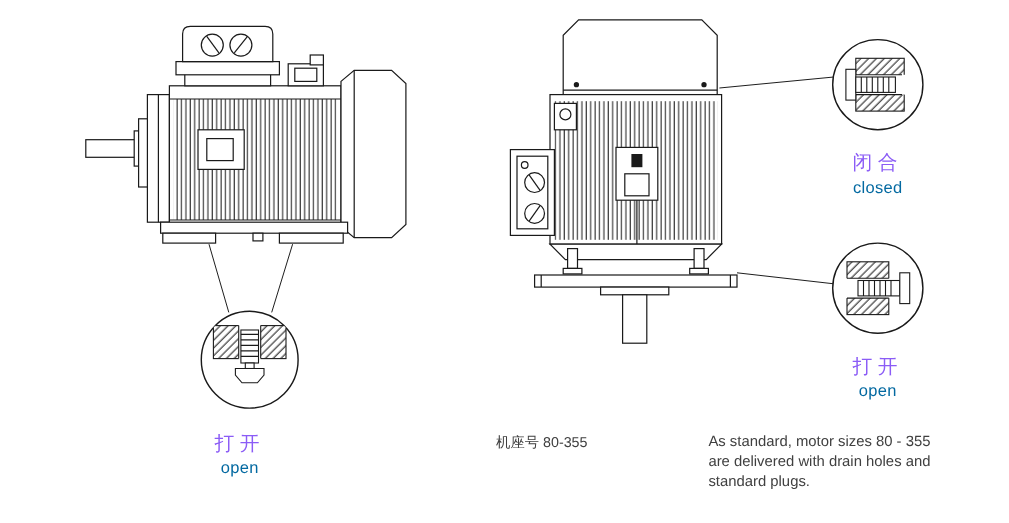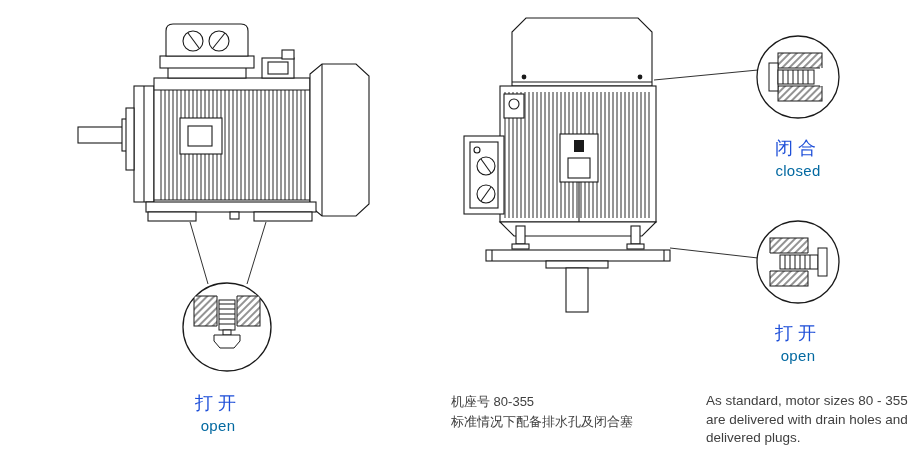--- a/index.html
+++ b/index.html
@@ -5,25 +5,25 @@
   html,body{margin:0;padding:0;background:#ffffff;}
   .canvas{
     position:relative;
     width:917px;height:475px;
     background:#ffffff;
     font-family:"Liberation Sans", sans-serif;
     overflow:hidden;
   }
   .artwork{position:absolute;left:0;top:0;}
   .callout-label{position:absolute;text-align:center;width:116px;}
-  .callout-label .cn{font-size:18px;color:#1d4ed8;letter-spacing:5px;line-height:20px;}
+  .callout-label .cn{font-size:18px;color:#8b5cf6;letter-spacing:5px;line-height:20px;}
   .callout-label .en{font-size:15px;color:#0369a1;margin-top:4px;letter-spacing:.3px;}
   .note{position:absolute;color:#404040;}
   .note-cn{left:451px;top:392px;font-size:13px;line-height:20px;}
-  .note-en{left:706px;top:392px;font-size:13.5px;line-height:18.5px;}
+  .note-en{left:644px;top:392px;font-size:13.5px;line-height:18.5px;}
 </style>
 </head>
 <body>
 
 <div class="canvas">
 
   <svg class="artwork" width="917" height="475" viewBox="0 0 917 475">
     <defs>
       <pattern id="fins" width="4" height="4" patternUnits="userSpaceOnUse">
         <rect width="4" height="4" fill="#ffffff"></rect>
@@ -209,22 +209,21 @@
     <div class="en">closed</div>
   </div>
 
   <div class="callout-label" style="left:740px;top:323px;">
     <div class="cn">打开</div>
     <div class="en">open</div>
   </div>
 
   <div class="note note-cn">
     <div class="line">机座号 80-355</div>
-    <div class="line">标准情况下配备排水孔及闭合塞</div>
   </div>
 
   <div class="note note-en">
     <div class="line">As standard, motor sizes 80 - 355</div>
     <div class="line">are delivered with drain holes and</div>
-    <div class="line">delivered plugs.</div>
+    <div class="line">standard plugs.</div>
   </div>
 
 </div>
 
 </body></html>

